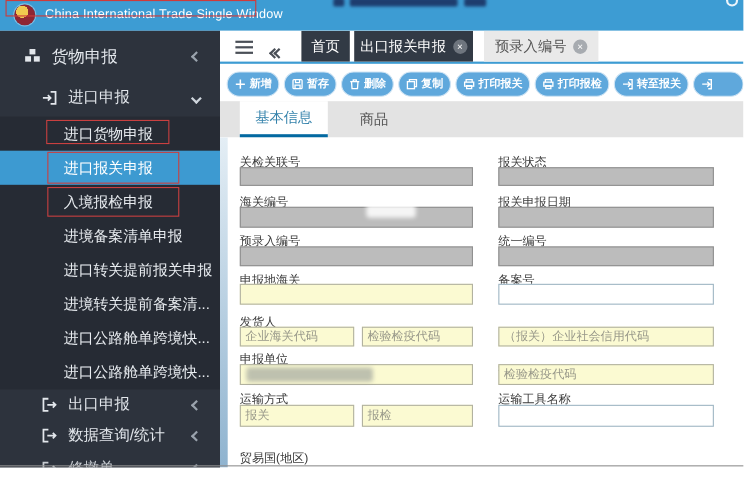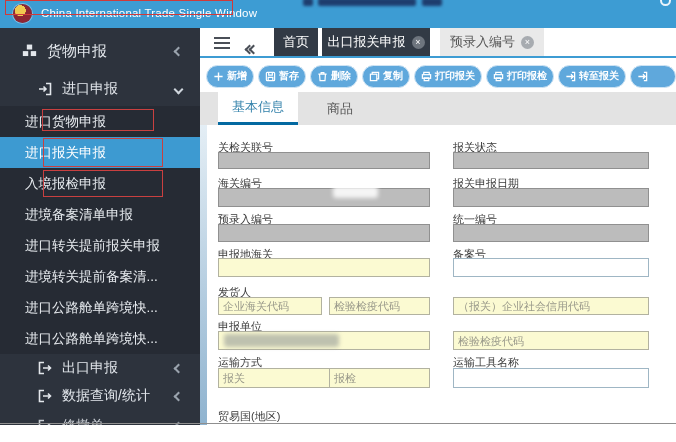--- a/index.html
+++ b/index.html
@@ -21,21 +21,21 @@
   .sidebar { position:absolute; left:0; top:28px; width:200px; height:397px; background:#2d333d; overflow:hidden; }
   .side-row { position:absolute; left:0; width:200px; display:flex; align-items:center; color:#e3e7ec; cursor:pointer; }
   .side-row .icon { display:inline-flex; margin-right:10px; }
   .chev { width:7px; height:7px; border-right:2px solid #9aa3ad; border-bottom:2px solid #9aa3ad; display:inline-block; }
   .chev-left { transform:rotate(135deg); }
   .chev-down { transform:rotate(45deg); border-color:#cfd6dd; }
   .side-row .chev { margin-left:auto; margin-right:18px; }
   .row-group { top:8px; height:30px; padding-left:22px; font-size:15px; }
   .row-import { top:46px; height:30px; padding-left:38px; font-size:14px; }
   .submenu { position:absolute; left:0; top:78px; width:200px; height:248px; background:#262b34; }
-  .sub-item { height:31px; line-height:31px; padding-left:25px; font-size:13.5px; color:#e8ecf0;
+  .sub-item { height:31px; line-height:31px; padding-left:58px; font-size:13.5px; color:#e8ecf0;
               white-space:nowrap; overflow:hidden; cursor:pointer; }
   .sub-item.active { background:#3d9ad1; color:#fff; }
   .row-export { top:326px; height:28px; padding-left:38px; font-size:14px; }
   .row-query  { top:354px; height:28px; padding-left:38px; font-size:14px; }
   .row-amend  { top:384px; height:28px; padding-left:38px; font-size:14px; opacity:.85; }
   .redbox { position:absolute; border:1px solid #c94040; pointer-events:none; }
 
   
   .main { position:absolute; left:200px; top:28px; width:476px; height:397px; background:#fff; overflow:hidden; }
 
@@ -282,21 +282,21 @@
     <input class="fin req" style="left: 129px; top: 172px; width: 101px; height: 18px;" placeholder="检验检疫代码">
     <input class="fin req" style="left: 253px; top: 172px; width: 196px; height: 18px;" placeholder="（报关）企业社会信用代码">
 
     <div class="flabel" style="left:18px; top:194px;">申报单位</div>
     <input class="fin req" style="left: 18px; top: 206px; width: 212px; height: 19px;">
     <div class="blur-blob" style="left:24px; top:209px; width:115px; height:13px; background:rgba(140,145,145,.55);"></div>
     <div class="flabel" style="left:253px; top:194px;margin-top:10px;">报检单位</div>
     <input class="fin req" style="left: 253px; top: 206px; width: 196px; height: 19px;" placeholder="检验检疫代码">
 
     <div class="flabel" style="left:18px; top:230px;">运输方式</div>
-    <input class="fin req" style="left: 18px; top: 243px; width: 128px; height: 20px;" placeholder="报关">
+    <input class="fin req" style="left: 18px; top: 243px; width: 104px; height: 20px;" placeholder="报关">
     <input class="fin req" style="left: 129px; top: 243px; width: 101px; height: 20px;" placeholder="报检">
     <div class="flabel" style="left:253px; top:230px;">运输工具名称</div>
     <input class="fin white" style="left: 253px; top: 243px; width: 196px; height: 20px;">
 
     <div class="flabel" style="left:18px; top:284px;">贸易国(地区)</div>
   </div>
 </div>
 
 <div class="bottom-line"></div>
 

